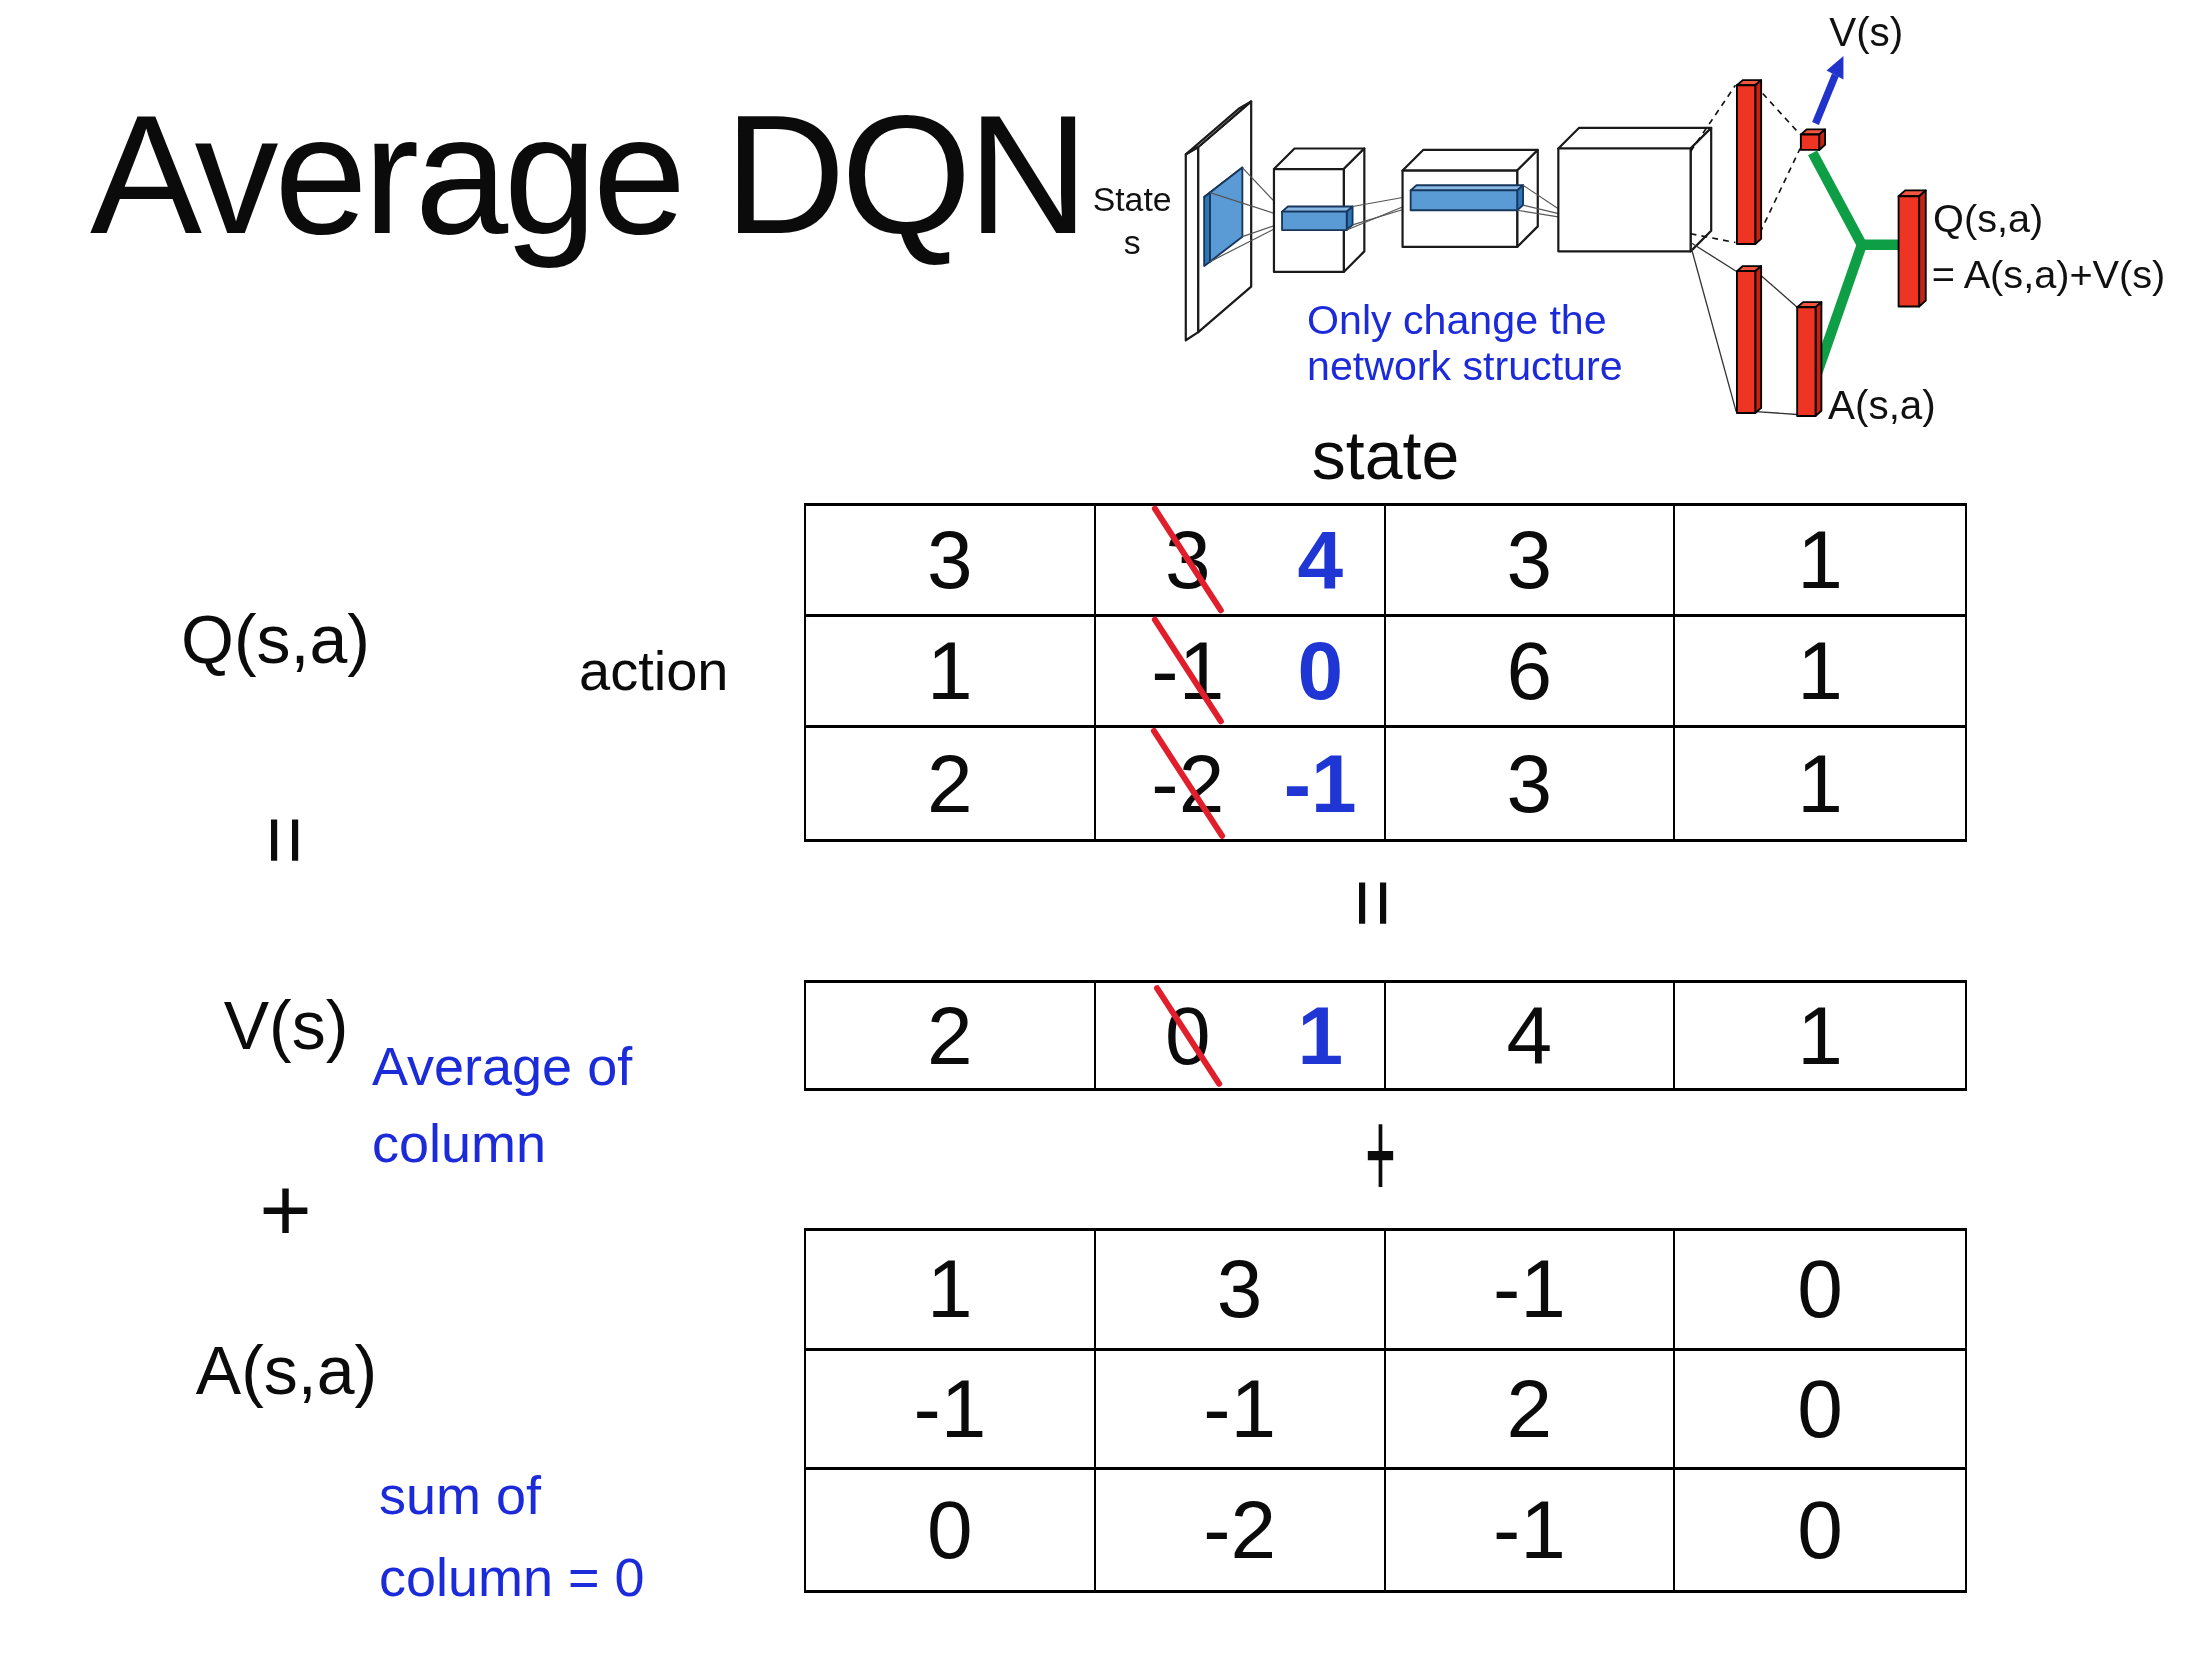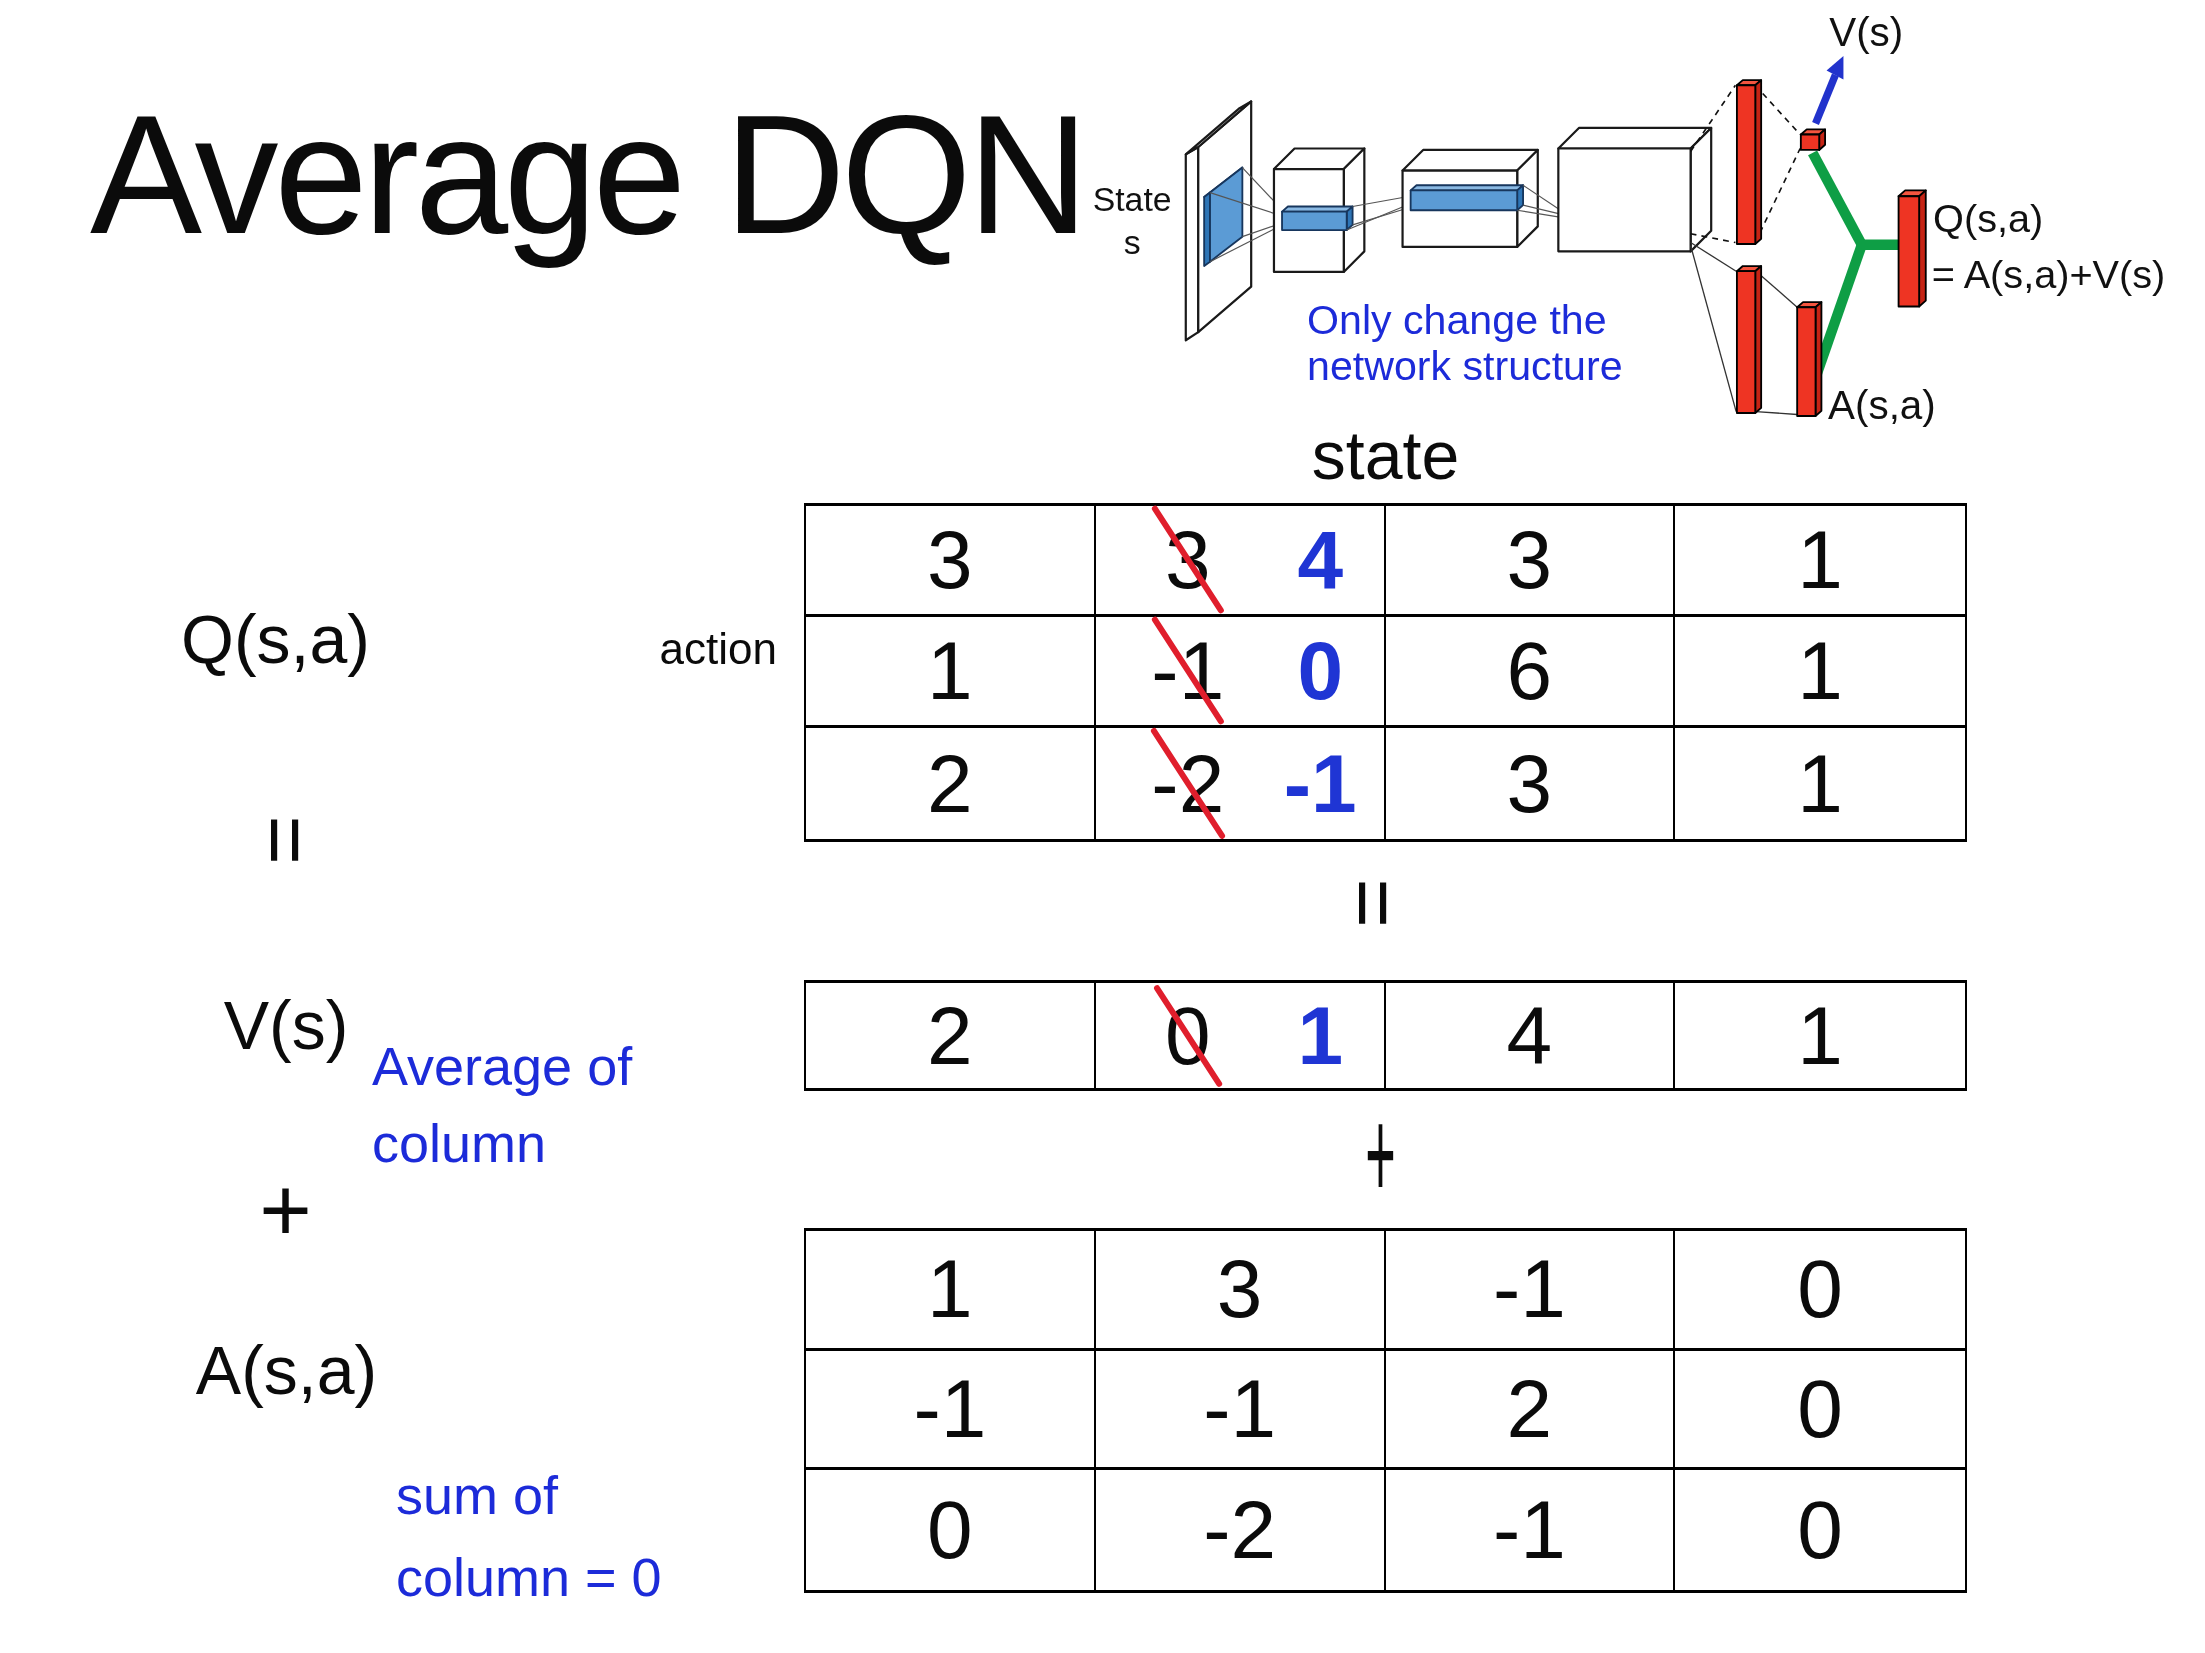--- a/index.html
+++ b/index.html
@@ -24,30 +24,30 @@
   .cell.lastcol{border-right:none;}
   .cell.lastrow{border-bottom:none;}
   .struck .old{position:absolute;left:6%;width:52%;text-align:center;}
   .struck .new{position:absolute;left:57%;width:42%;text-align:center;
                color:#1f35d4;font-weight:bold;}
   .slash{position:absolute;left:31%;top:-9%;height:118%;width:5.9px;
          background:#e01e2c;border-radius:2.9px;transform:rotate(-33deg);}
   .v-tbl .slash{top:-7%;height:114%;}
   
   .eq-q{left:169px;top:600px;width:213px;font-size:68px;}
-  .eq-action{left:579px;top:624px;width:198px;font-size:44px;text-align:right;}
+  .eq-action{left:579px;top:638px;width:198px;font-size:56px;}
   .eq-state{left:804px;top:416px;width:1163px;font-size:68px;}
   .eq-v{left:198px;top:986px;width:176px;font-size:68px;}
   .eq-a{left:180px;top:1331px;width:213px;font-size:68px;}
   .eq-eq-left{left:234px;top:791px;width:103px;font-size:85px;transform:rotate(90deg);}
   .eq-eq-mid{left:1322px;top:854px;width:103px;font-size:85px;transform:rotate(90deg);}
   .eq-plus-left{left:234px;top:1159px;width:103px;font-size:90px;}
   .eq-plus-mid{left:1329px;top:1103px;width:103px;font-size:90px;transform:scale(0.58,1.42);}
   .note-avg{left:372px;top:1028px;font-size:54px;line-height:77px;}
-  .note-sum{left:396px;top:1454px;font-size:54px;line-height:82px;}
+  .note-sum{left:379px;top:1454px;font-size:54px;line-height:82px;}
 </style>
 </head>
 <body>
 
 <div class="abs title">Average DQN</div>
 
 <svg class="abs" style="left:1066px;top:0px" width="1139" height="441" viewBox="0 0 1550 600">
 
   <text x="90" y="287" font-size="46" text-anchor="middle" fill="#111">State</text>
   <text x="90" y="346" font-size="46" text-anchor="middle" fill="#111">s</text>

